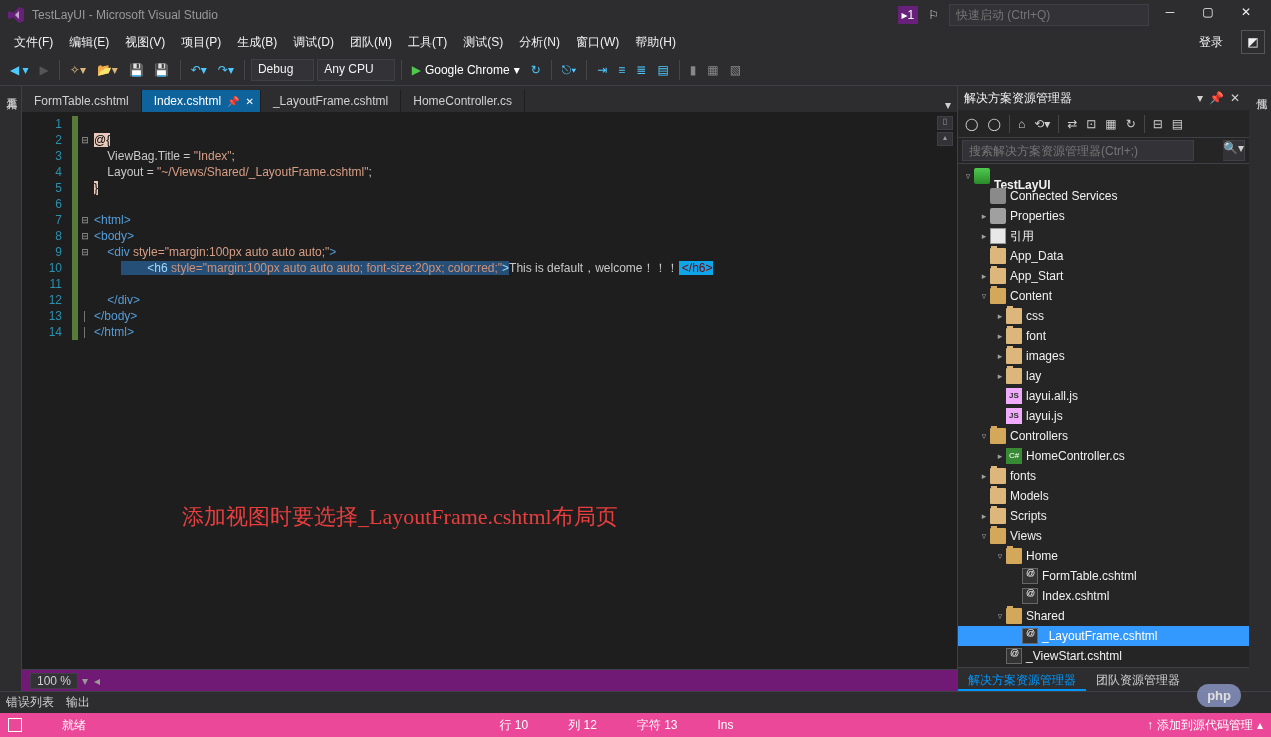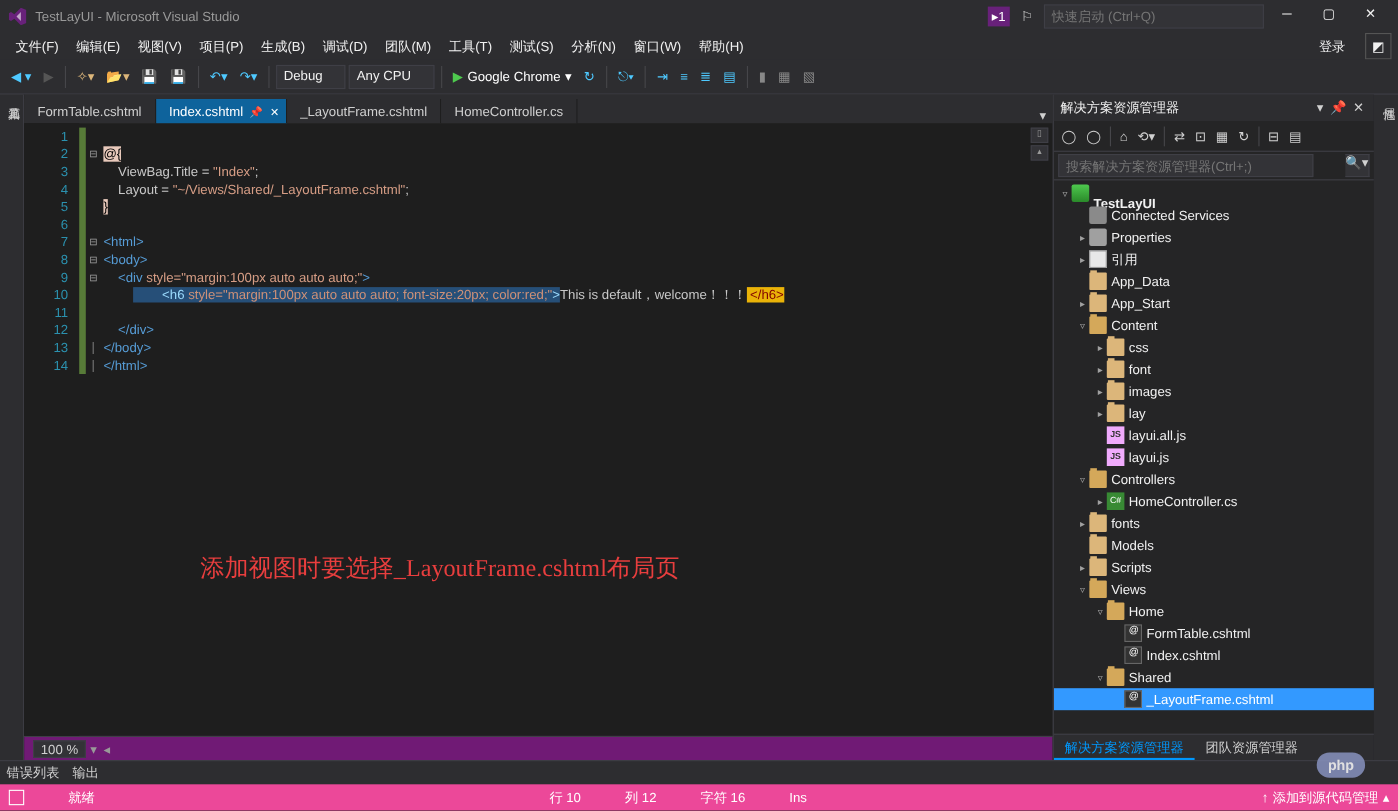--- a/index.html
+++ b/index.html
@@ -36,21 +36,21 @@
 .margin-line { position: absolute; left: 0; top: 4px; width: 6px; background: #577b38; }
 .fold-col { position: absolute; left: 6px; top: 4px; width: 14px; }
 .fold { height: 16px; text-align: center; color: #a0a0a0; font-size: 9px; line-height: 16px; cursor: pointer; }
 .code { position: absolute; left: 22px; top: 4px; right: 0; font-family: Consolas, monospace; font-size: 13px; }
 .cl { height: 16px; line-height: 16px; white-space: pre; }
 .tk-tag { color: #569cd6; }
 .tk-str { color: #d69d85; }
 .tk-txt { color: #c8c8c8; }
 .tk-bg { color: #e8c9bb; }
 .sel { background: #264f78; color: #fff; }
-.sel2 { background: #eab308; color: #000; }
+.sel2 { background: #0ea5e9; color: #000; }
 .overlay { position: absolute; left: 160px; top: 390px; color: #e83e3e; font-size: 22px; font-family: "Microsoft YaHei"; }
 .nav-btns { position: absolute; top: 4px; right: 4px; width: 16px; }
 .nav-btns div { height: 14px; background: #333337; border: 1px solid #3f3f46; margin-bottom: 2px; font-size: 8px; text-align: center; color: #999; cursor: pointer; }
 .zoom { height: 22px; background: #701a75; border-top: 1px solid #3f3f46; display: flex; align-items: center; padding: 0 8px; }
 .zoom .pct { color: #d0d0d0; background: #333337; padding: 0 6px; border: 1px solid #3f3f46; }
 .right-tool { width: 22px; background: #2d2d30; writing-mode: vertical-rl; padding: 4px 2px; color: #d0d0d0; font-size: 11px; }
 .sln { width: 292px; background: #252526; display: flex; flex-direction: column; border-left: 1px solid #3f3f46; }
 .sln-title { height: 24px; background: #2d2d30; display: flex; align-items: center; padding: 0 6px; }
 .sln-title .t { flex: 1; }
 .sln-title .b { padding: 0 3px; cursor: pointer; color: #d0d0d0; }
@@ -366,20 +366,25 @@
           <span class="ic ic-folder-o"></span>
           <span class="lbl">Shared</span>
         </div>
         <div class="tn sel-node" style="padding-left: 52px;">
           <span class="exp"></span>
           <span class="ic ic-cshtml"></span>
           <span class="lbl">_LayoutFrame.cshtml</span>
         </div>
         <div class="tn" style="padding-left: 36px;">
           <span class="exp"></span>
+          <span class="ic ic-cshtml"></span>
+          <span class="lbl">_ViewStart.cshtml</span>
+        </div>
+        <div class="tn" style="padding-left: 36px;">
+          <span class="exp"></span>
         </div>
       </div>
     <div class="sln-tabs">
       <span class="st active">解决方案资源管理器</span>
       <span class="st">团队资源管理器</span>
     </div>
   </div>
 
   <div class="right-tool">属性</div>
 </div>
@@ -388,19 +393,19 @@
   <span class="bt">错误列表</span>
   <span class="bt">输出</span>
 </div>
 
 <div class="status">
   <span class="sq"></span>
   <span>就绪</span>
   <span class="spacer"></span>
   <span>行 10</span>
   <span>列 12</span>
-  <span>字符 16</span>
+  <span>字符 13</span>
   <span>Ins</span>
   <span class="spacer"></span>
   <span class="src">↑ <span>添加到源代码管理</span> ▴</span>
 </div>
 
 <div class="php-badge">php</div>
 
 </body></html>

